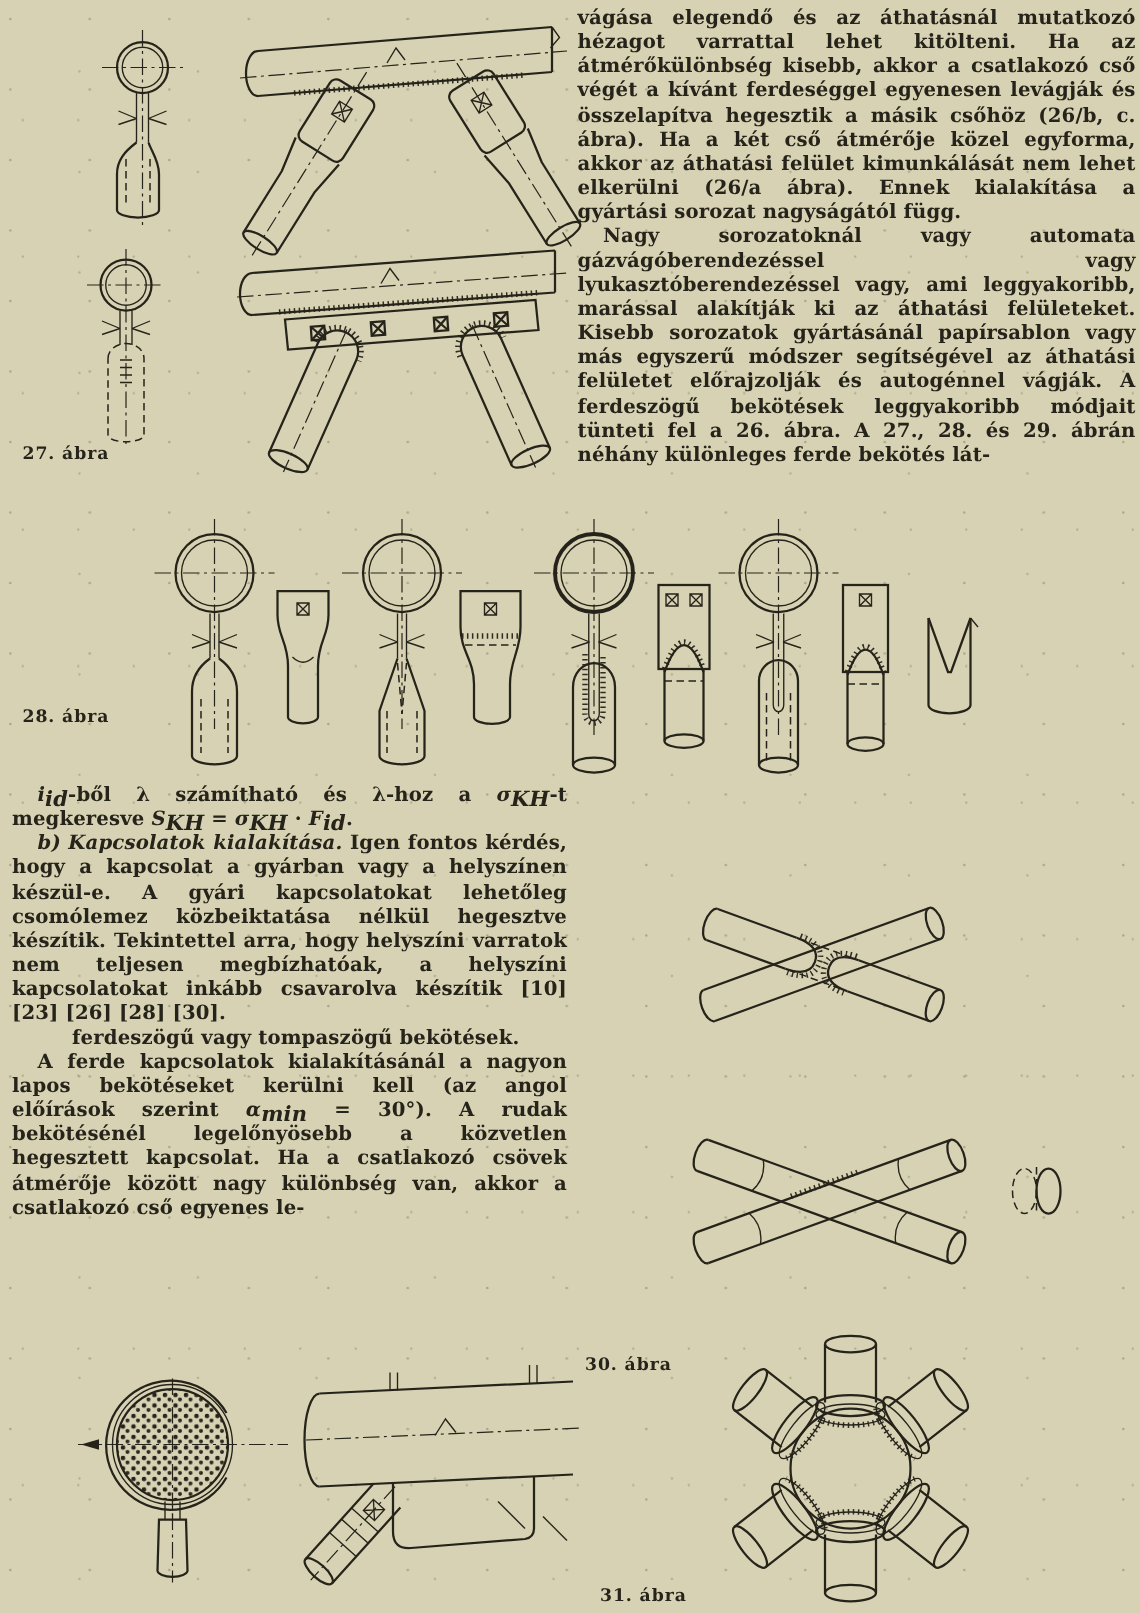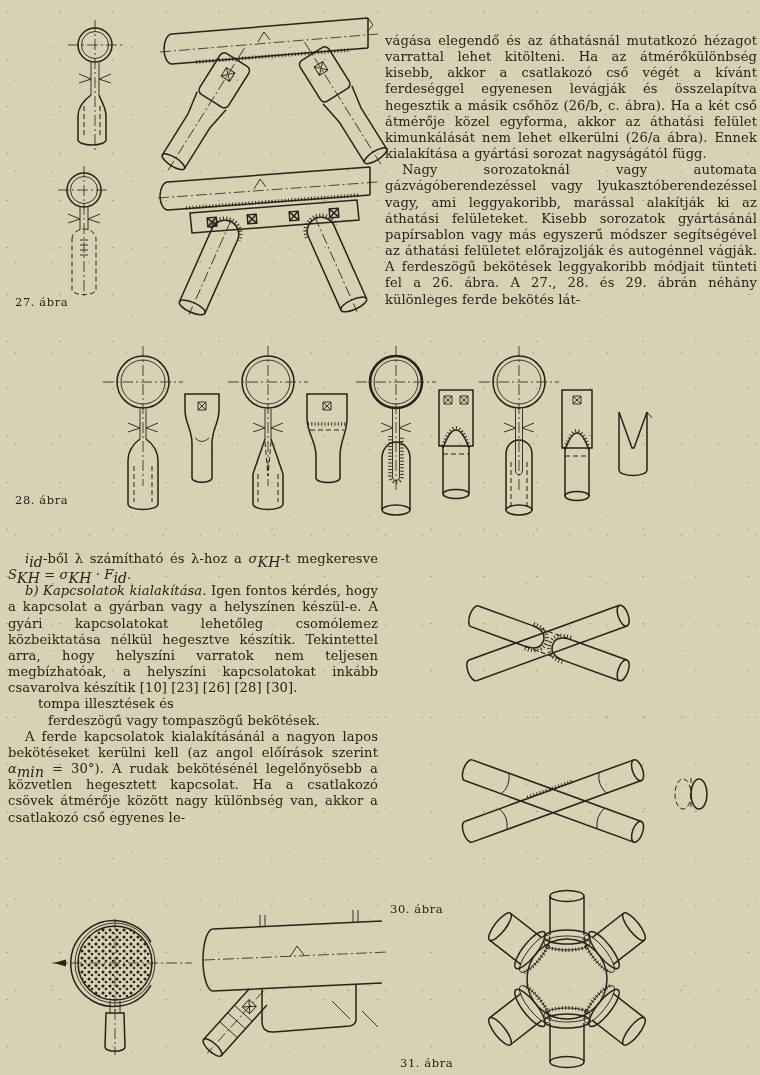--- a/index.html
+++ b/index.html
@@ -23,35 +23,34 @@
       radial-gradient(circle at 67% 71%, rgba(40,38,25,.3) 0 .5px, transparent 1px),
       radial-gradient(circle at 41% 88%, rgba(40,38,25,.3) 0 .5px, transparent 1px);
     background-size:53px 47px, 79px 67px, 37px 91px;
     opacity:.75;
   }
   .page{position:absolute;inset:0;}
   .txt{
     position:absolute;
     font-size:13.1px;
     line-height:16.15px;
-    font-weight:normal;
+    font-weight:bold;
     text-align:justify;
     letter-spacing:.1px;
-    margin-top:28px;
   }
   .txt p{margin:0;}
   .ind{text-indent:17px;}
   .list1{padding-left:30px;}
   .list2{padding-left:40px;}
   .it{font-style:italic;}
   sub{font-size:14px;line-height:0;font-style:italic;}
   .caption{
     position:absolute;
     font-size:11.5px;
-    font-weight:normal;
+    font-weight:bold;
     letter-spacing:.6px;
   }
   svg.fig{position:absolute;overflow:visible;}
   svg.fig *{stroke:var(--ink);fill:none;stroke-width:1.5;}
   svg.fig .thin{stroke-width:.9;}
   svg.fig .bold{stroke-width:2.6;}
   svg.fig .dd{stroke-width:.8;stroke-dasharray:11 3 2 3;}
   svg.fig .dash{stroke-width:1;stroke-dasharray:5 3;}
   svg.fig .serr{stroke-width:3.6;stroke-dasharray:1 2.3;opacity:.95;}
   svg.fig .fillink{fill:var(--ink);stroke:none;}
@@ -236,26 +235,25 @@
       <ellipse cx="0" cy="106" rx="12" ry="4.5"></ellipse>
       <line class="dash" x1="-12" y1="66" x2="12" y2="66"></line>
     </g>
 
     <g transform="translate(593,72)">
       <path d="M-14,2 L-14,60 A14,5.5 0 0 0 14,60 L14,2"></path>
       <path d="M-14,2 L-1,38 L1,38 L14,2"></path>
       <path class="thin" d="M14,2 l5,6"></path>
     </g>
   </svg>
-  <div class="caption" style="left:15px;top:493px;">28. ábra</div>
+  <div class="caption" style="left:15px;top:470px;">28. ábra</div>
 
   <div class="txt" style="left:8px;top:523px;width:370px;">
     <p class="ind"><span class="it">i</span><sub>id</sub><span>-ből λ számítható és λ-hoz a </span><span class="it">σ</span><sub>KH</sub><span>-t megkeresve </span><span class="it">S</span><sub>KH</sub><span> = </span><span class="it">σ</span><sub>KH</sub><span> · </span><span class="it">F</span><sub>id</sub><span>.</span></p>
     <p class="ind"><span class="it">b) </span><span class="it">Kapcsolatok kialakítása.</span><span> Igen fontos kérdés, hogy a kapcsolat a gyárban vagy a helyszínen készül-e. A gyári kapcsolatokat lehetőleg csomólemez közbeiktatása nélkül hegesztve készítik. Tekintettel arra, hogy helyszíni varratok nem teljesen megbízhatóak, a helyszíni kapcsolatokat inkább csavarolva készítik [10] [23] [26] [28] [30].</span></p>
-    <p class="list1">tompa illesztések és</p>
     <p class="list2">ferdeszögű vagy tompaszögű bekötések.</p>
     <p class="ind"><span>A ferde kapcsolatok kialakításánál a nagyon lapos bekötéseket kerülni kell (az angol előírások szerint </span><span class="it">α</span><sub>min</sub><span> = 30°). A rudak bekötésénél legelőnyösebb a közvetlen hegesztett kapcsolat. Ha a csatlakozó csövek átmérője között nagy különbség van, akkor a csatlakozó cső egyenes le-</span></p>
   </div>
 
 
   <svg class="fig" style="left:440px;top:592px;" width="300" height="275" viewBox="0 0 300 275">
 
     <g>
       <g transform="rotate(-20 108 51)">
         <path d="M28,40 L188,40 M28,62 L188,62"></path>

